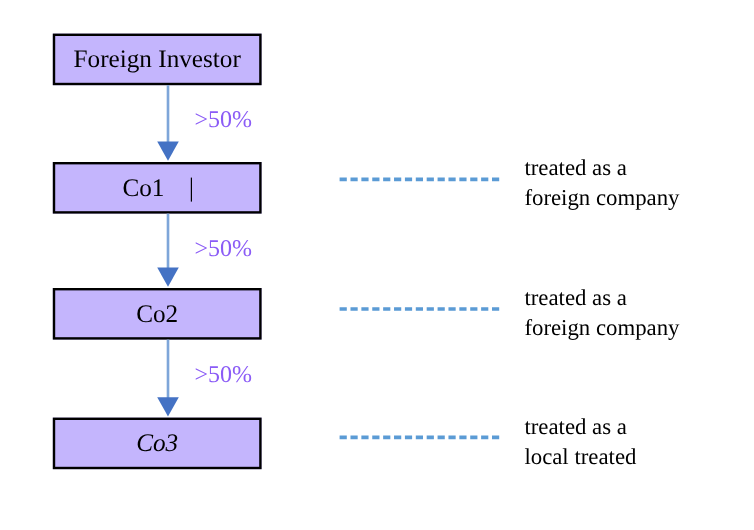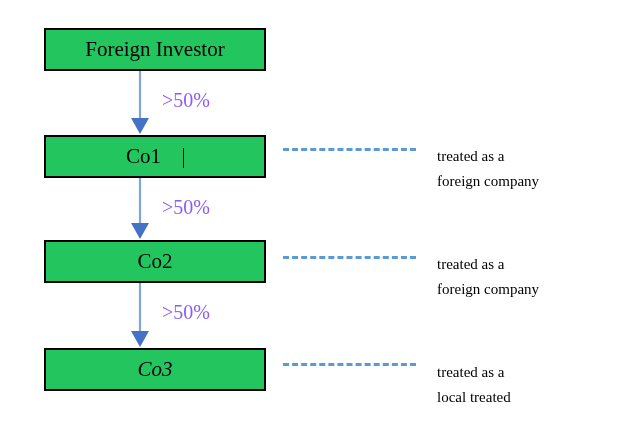--- a/index.html
+++ b/index.html
@@ -21,25 +21,25 @@
     left: 0;
     top: 0;
     width: 628px;
     height: 442px;
   }
 
   
   .entity-box {
     position: absolute;
     left: 44px;
-    width: 222px;
+    width: 174px;
     height: 43px;
     box-sizing: border-box;
     border: 2.5px solid #000000;
-    background: #22c55e;
+    background: #c4b5fd;
     display: flex;
     align-items: center;
     justify-content: center;
   }
   .entity-label {
     font-size: 21px;
     line-height: 1;
     color: #000000;
     white-space: pre;
   }
@@ -93,25 +93,24 @@
     border-top: 3px dashed #5B9BD5;
   }
   #dash-1 { top: 148px; }
   #dash-2 { top: 256px; }
   #dash-3 { top: 363px; }
 
   
   .annotation {
     position: absolute;
     left: 437px;
-    font-size: 15px;
+    font-size: 19px;
     line-height: 25px;
     color: #000000;
     white-space: nowrap;
-    margin-top: 16px;
   }
   #note-1 { top: 128px; }
   #note-2 { top: 236px; }
   #note-3 { top: 344px; }
   .annotation-line { display: block; }
 </style>
 </head>
 <body>
 
 <div id="diagram">

